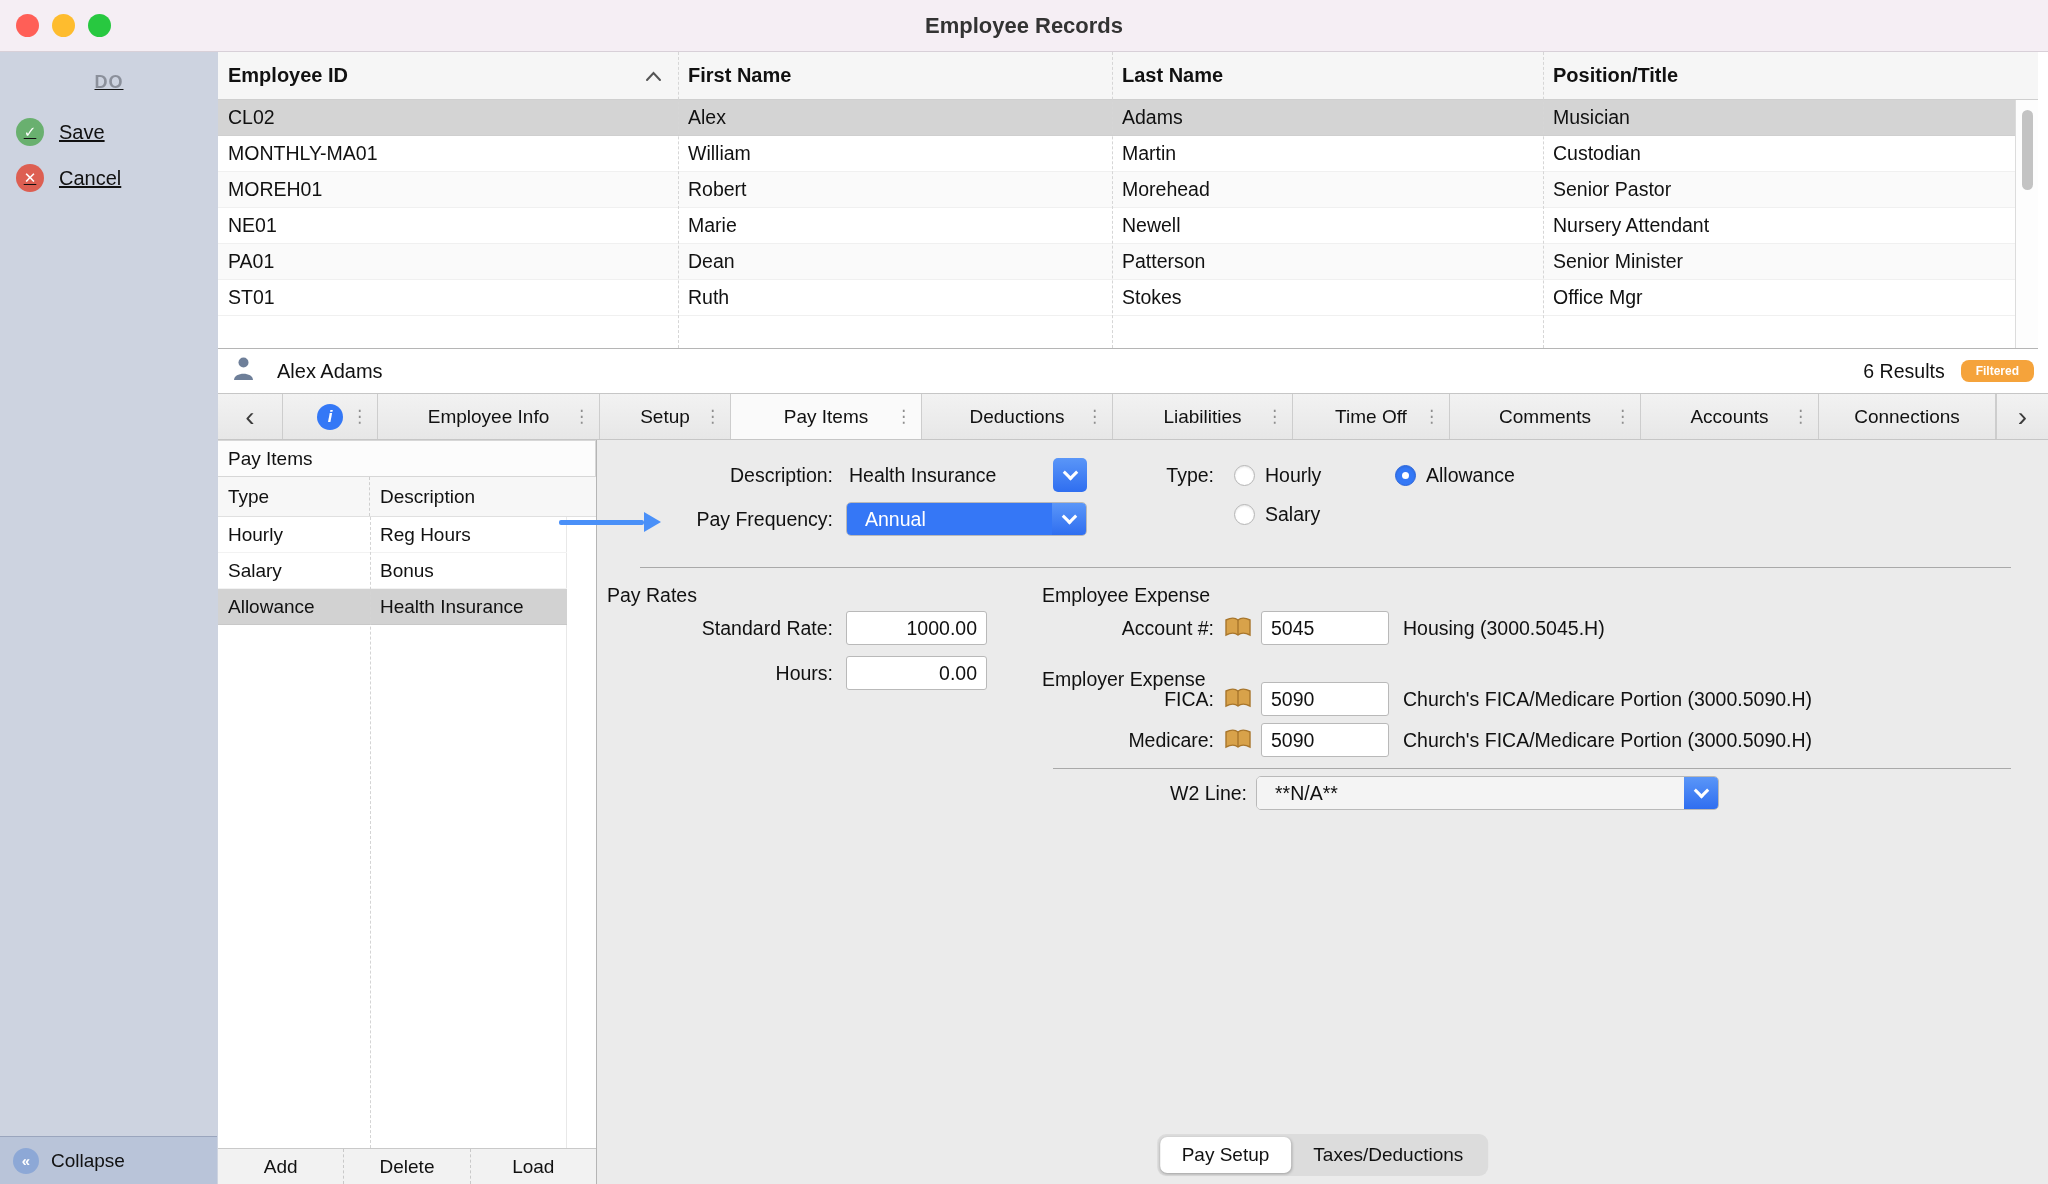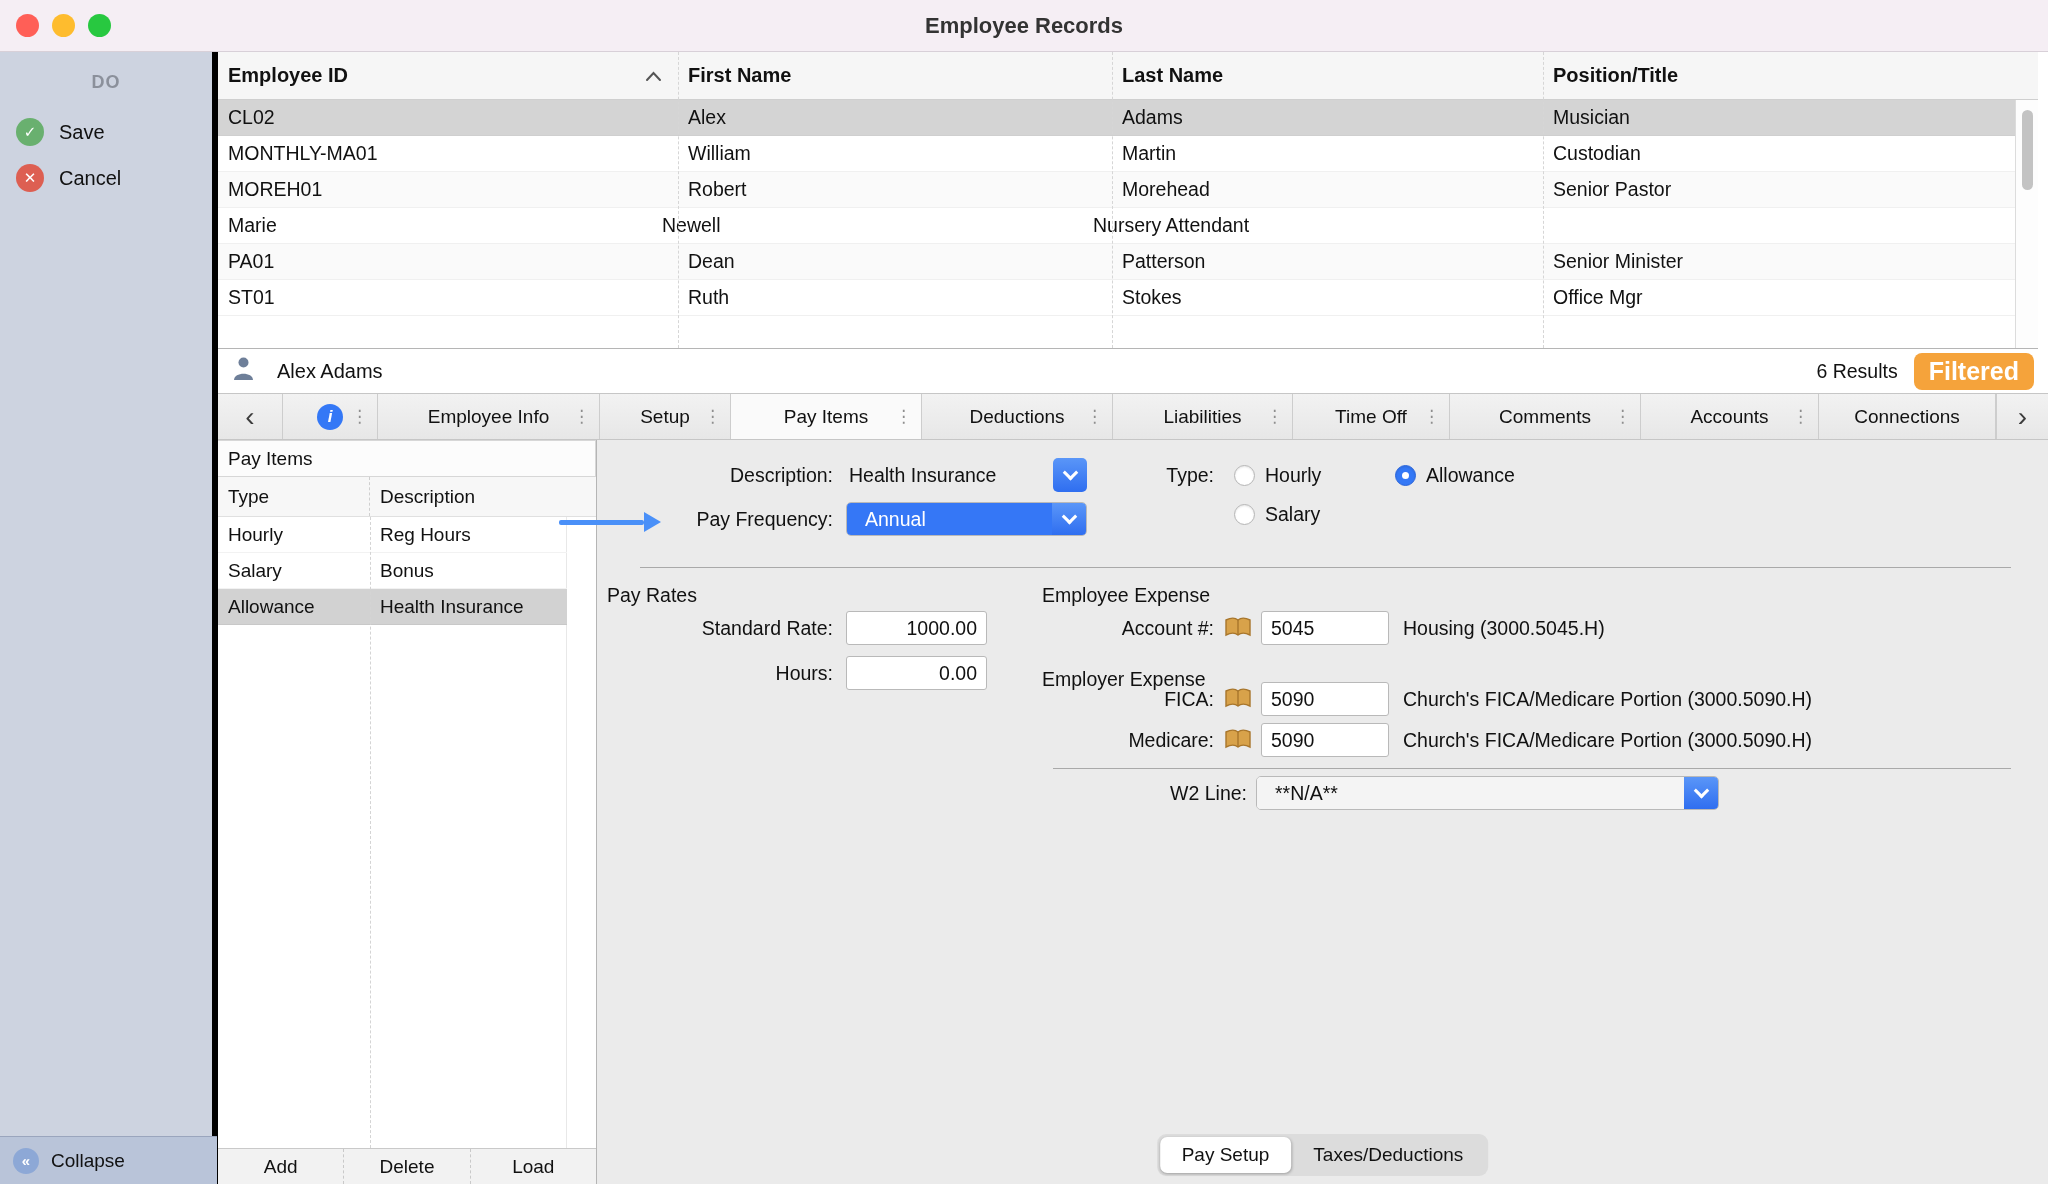--- a/index.html
+++ b/index.html
@@ -7,21 +7,21 @@
   body { position:relative; background:#fff; font-family:"Liberation Sans","DejaVu Sans",sans-serif; color:#111; font-size:19px; overflow:hidden; }
 
   
   .titlebar { position:absolute; top:0; left:0; width:2048px; height:52px; background:#f5eef4; border-bottom:1px solid #d8d0d8; display:flex; align-items:center; justify-content:center; }
   .titlebar .title { font-size:22px; font-weight:bold; color:#333; }
   .traffic { position:absolute; left:16px; top:14px; display:flex; gap:13px; }
   .light { width:23px; height:23px; border-radius:50%; }
   .light.red{background:#ff5f57}.light.yellow{background:#febc2e}.light.green{background:#28c840}
 
   
-  .sidebar { position:absolute; top:52px; left:0; width:219px; bottom:0; background:#cdd3e0; border-right:7px solid #000000; }
+  .sidebar { position:absolute; top:52px; left:0; width:219px; bottom:0; background:#cdd3e0; border-right:1px solid #000000;text-decoration:underline; }
   .sidebar-header { text-align:center; color:#8b909b; font-weight:bold; font-size:18px; letter-spacing:1px; margin-top:20px; }
   .side-item { display:flex; align-items:center; gap:15px; padding:9px 16px; font-size:20px; cursor:default; }
   .side-item.first { margin-top:16px; }
   .circle-icon { width:28px; height:28px; border-radius:50%; display:flex; align-items:center; justify-content:center; color:#fff; font-size:15px; font-weight:bold; flex:0 0 auto; }
   .ci-save { background:#69b06f; }
   .ci-cancel { background:#dd5f52; }
   .collapse-bar { position:absolute; bottom:0; left:0; width:217px; height:48px; background:#b9c4d9; border-top:1px solid #9aa5bd; display:flex; align-items:center; gap:12px; padding:0 13px; font-size:19px; }
   .ci-collapse { background:#8da8d6; width:26px; height:26px; font-size:15px; }
 
   
@@ -38,21 +38,21 @@
   .vline { position:absolute; top:0; bottom:0; border-left:1px dashed #d6d6d6; }
   .sort-icon { margin-left:auto; margin-right:16px; }
   .gutter { position:absolute; top:48px; right:0; bottom:0; width:23px; border-left:1px solid #dcdcdc; background:#fdfdfd; }
   .thumb { position:absolute; top:10px; left:6px; width:11px; height:80px; background:#c3c3c3; border-radius:6px; }
 
   
   .record-bar { position:absolute; top:297px; left:0; right:0; height:44px; background:#fff; display:flex; align-items:center; padding:0 14px; gap:22px; }
   .record-name { font-size:20px; }
   .record-right { margin-left:auto; display:flex; align-items:center; gap:16px;text-align:center; }
   .results { font-size:19.5px; }
-  .badge { background:#f5a33b; color:#fff; font-weight:bold; font-size:25px; padding:4px 15px; border-radius:8px; }
+  .badge { background:#f5a33b; color:#fff; font-weight:bold; font-size:12px; padding:4px 15px; border-radius:8px; }
 
   
   .tab-bar { position:absolute; top:341px; left:0; right:0; height:47px; background:#ececec; border-top:1px solid #c6c6c6; border-bottom:1px solid #c6c6c6; display:flex; }
   .tab { position:relative; display:flex; align-items:center; justify-content:center; border-right:1px solid #cdcdcd; font-size:19px; background:linear-gradient(#f2f2f2,#e7e7e7); white-space:nowrap; }
   .tab.active { background:#fafafa; }
   .tab .dots { position:absolute; right:9px; color:#8e8e8e; font-size:17px; }
   .nav-chev { display:flex; align-items:center; justify-content:center; font-size:28px; color:#3c3c3c; border-right:1px solid #cdcdcd; background:linear-gradient(#f2f2f2,#e7e7e7); }
   .info-badge { width:26px; height:26px; border-radius:50%; background:#3478f6; color:#fff; display:flex; align-items:center; justify-content:center; font-weight:bold; font-size:17px; font-style:italic; }
 
   
@@ -168,20 +168,21 @@
       <div class="tc tc3">Martin</div>
       <div class="tc tc4">Custodian</div>
     </div>
     <div class="trow alt">
       <div class="tc tc1">MOREH01</div>
       <div class="tc tc2">Robert</div>
       <div class="tc tc3">Morehead</div>
       <div class="tc tc4">Senior Pastor</div>
     </div>
     <div class="trow">
+      <div class="tc tc1">NE01</div>
       <div class="tc tc2">Marie</div>
       <div class="tc tc3">Newell</div>
       <div class="tc tc4">Nursery Attendant</div>
     </div>
     <div class="trow alt">
       <div class="tc tc1">PA01</div>
       <div class="tc tc2">Dean</div>
       <div class="tc tc3">Patterson</div>
       <div class="tc tc4">Senior Minister</div>
     </div>

